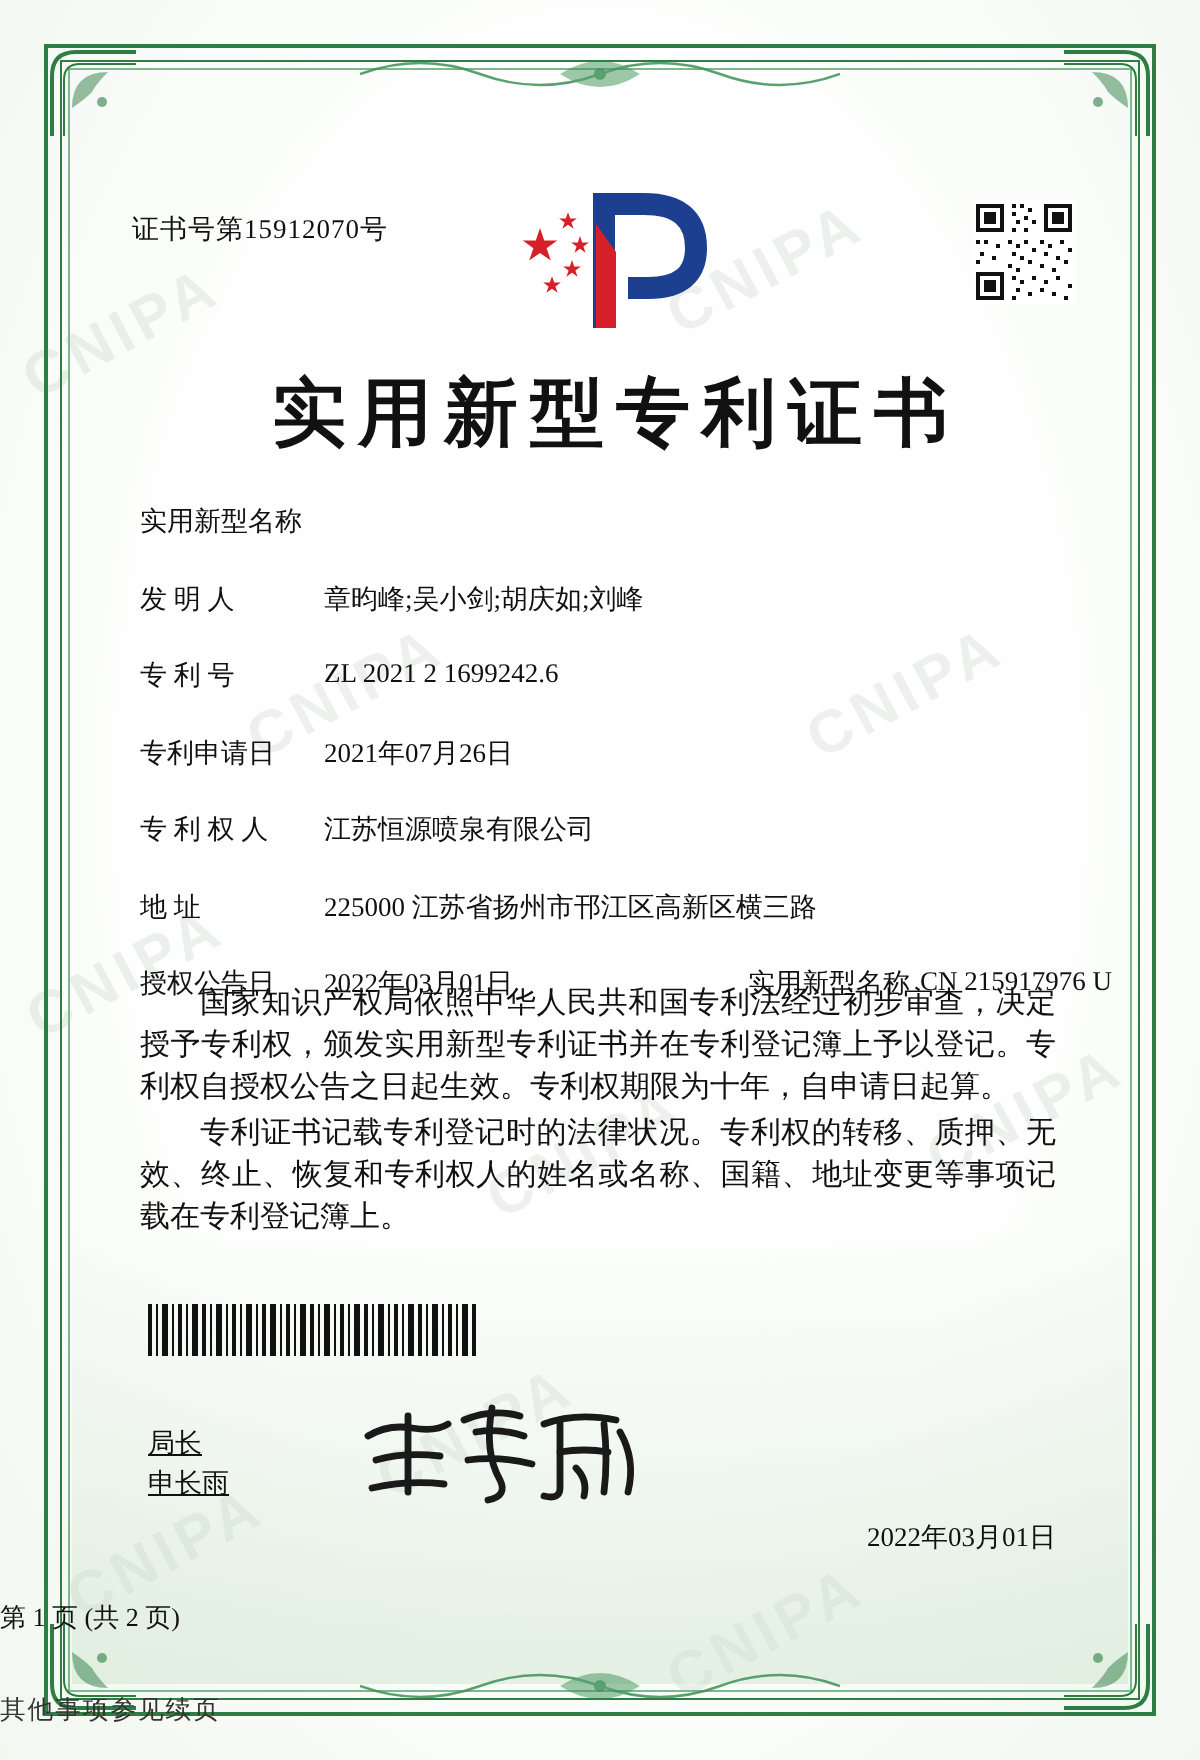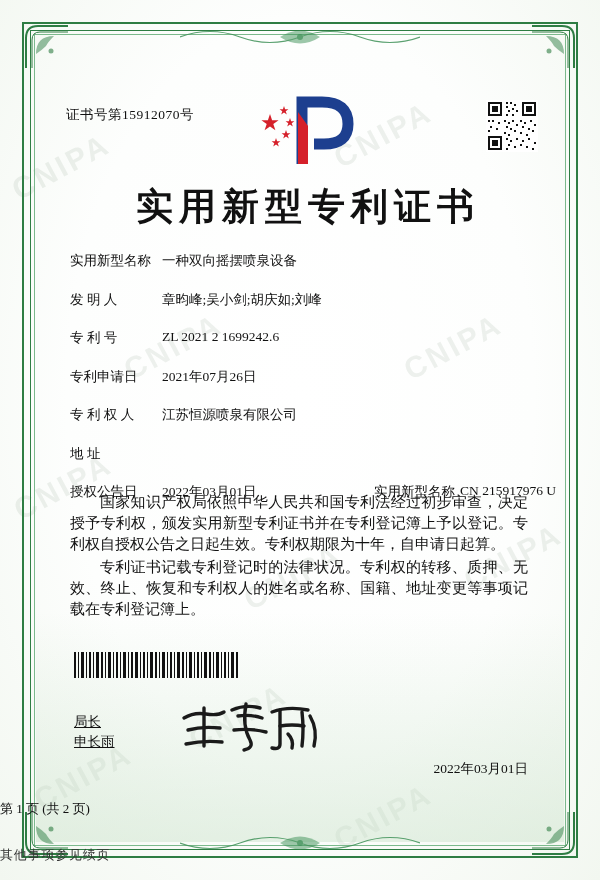--- a/index.html
+++ b/index.html
@@ -374,40 +374,40 @@
         <polygon points="36,42 37.1,45.2 40.4,45.2 37.7,47.2 38.8,50.4 36,48.4 33.2,50.4 34.3,47.2 31.6,45.2 34.9,45.2"></polygon>
       </g>
     </svg>
   </div>
 
   <div class="main-title">实用新型专利证书</div>
 
   <div class="fields">
     <div class="field-row">
       <div class="field-label">实用新型名称</div>
-      <div class="field-value">一种双向摇摆喷泉设备</div>
     </div>
     <div class="field-row">
       <div class="field-label">发 明 人</div>
       <div class="field-value">章昀峰;吴小剑;胡庆如;刘峰</div>
     </div>
     <div class="field-row">
       <div class="field-label">专 利 号</div>
       <div class="field-value">ZL 2021 2 1699242.6</div>
     </div>
     <div class="field-row">
       <div class="field-label">专利申请日</div>
       <div class="field-value">2021年07月26日</div>
     </div>
     <div class="field-row">
       <div class="field-label">专 利 权 人</div>
       <div class="field-value">江苏恒源喷泉有限公司</div>
     </div>
     <div class="field-row">
       <div class="field-label">地 址</div>
+      <div class="field-value">225000 江苏省扬州市邗江区高新区横三路</div>
     </div>
     <div class="field-row two">
       <div class="field-label">授权公告日</div>
       <div class="field-value">2022年03月01日</div>
       <div class="field-label2">实用新型名称</div>
       <div>CN 215917976 U</div>
     </div>
   </div>
 
   <div class="para">

